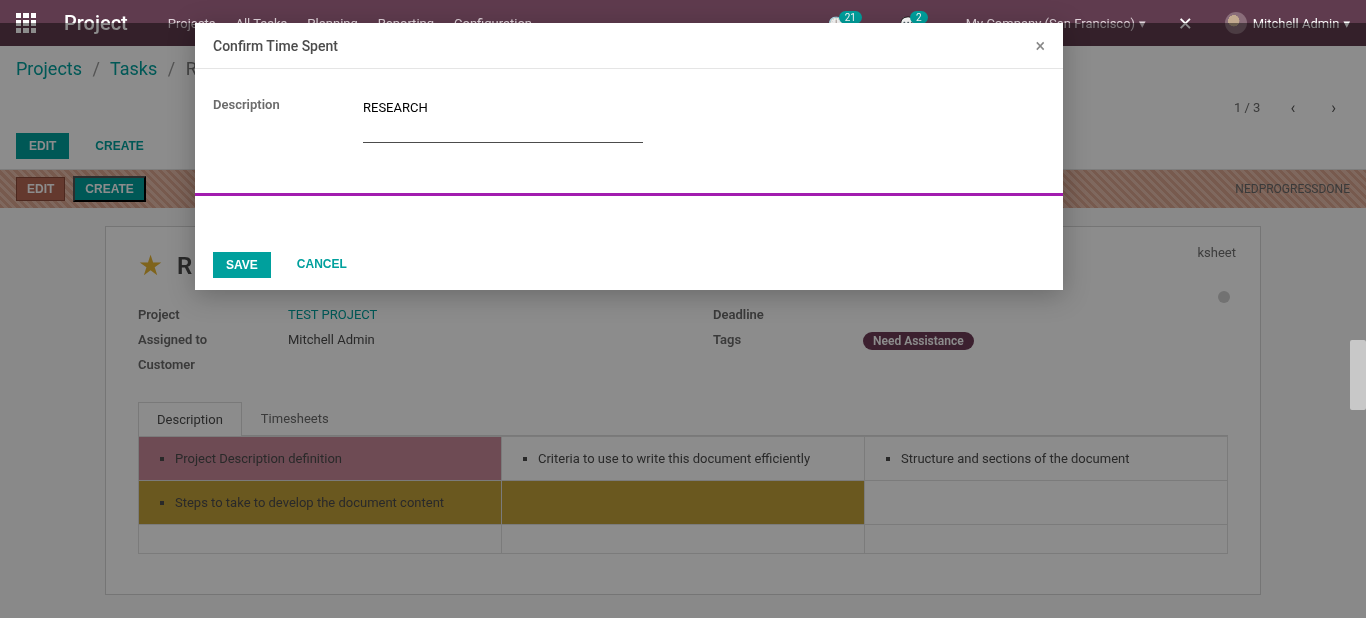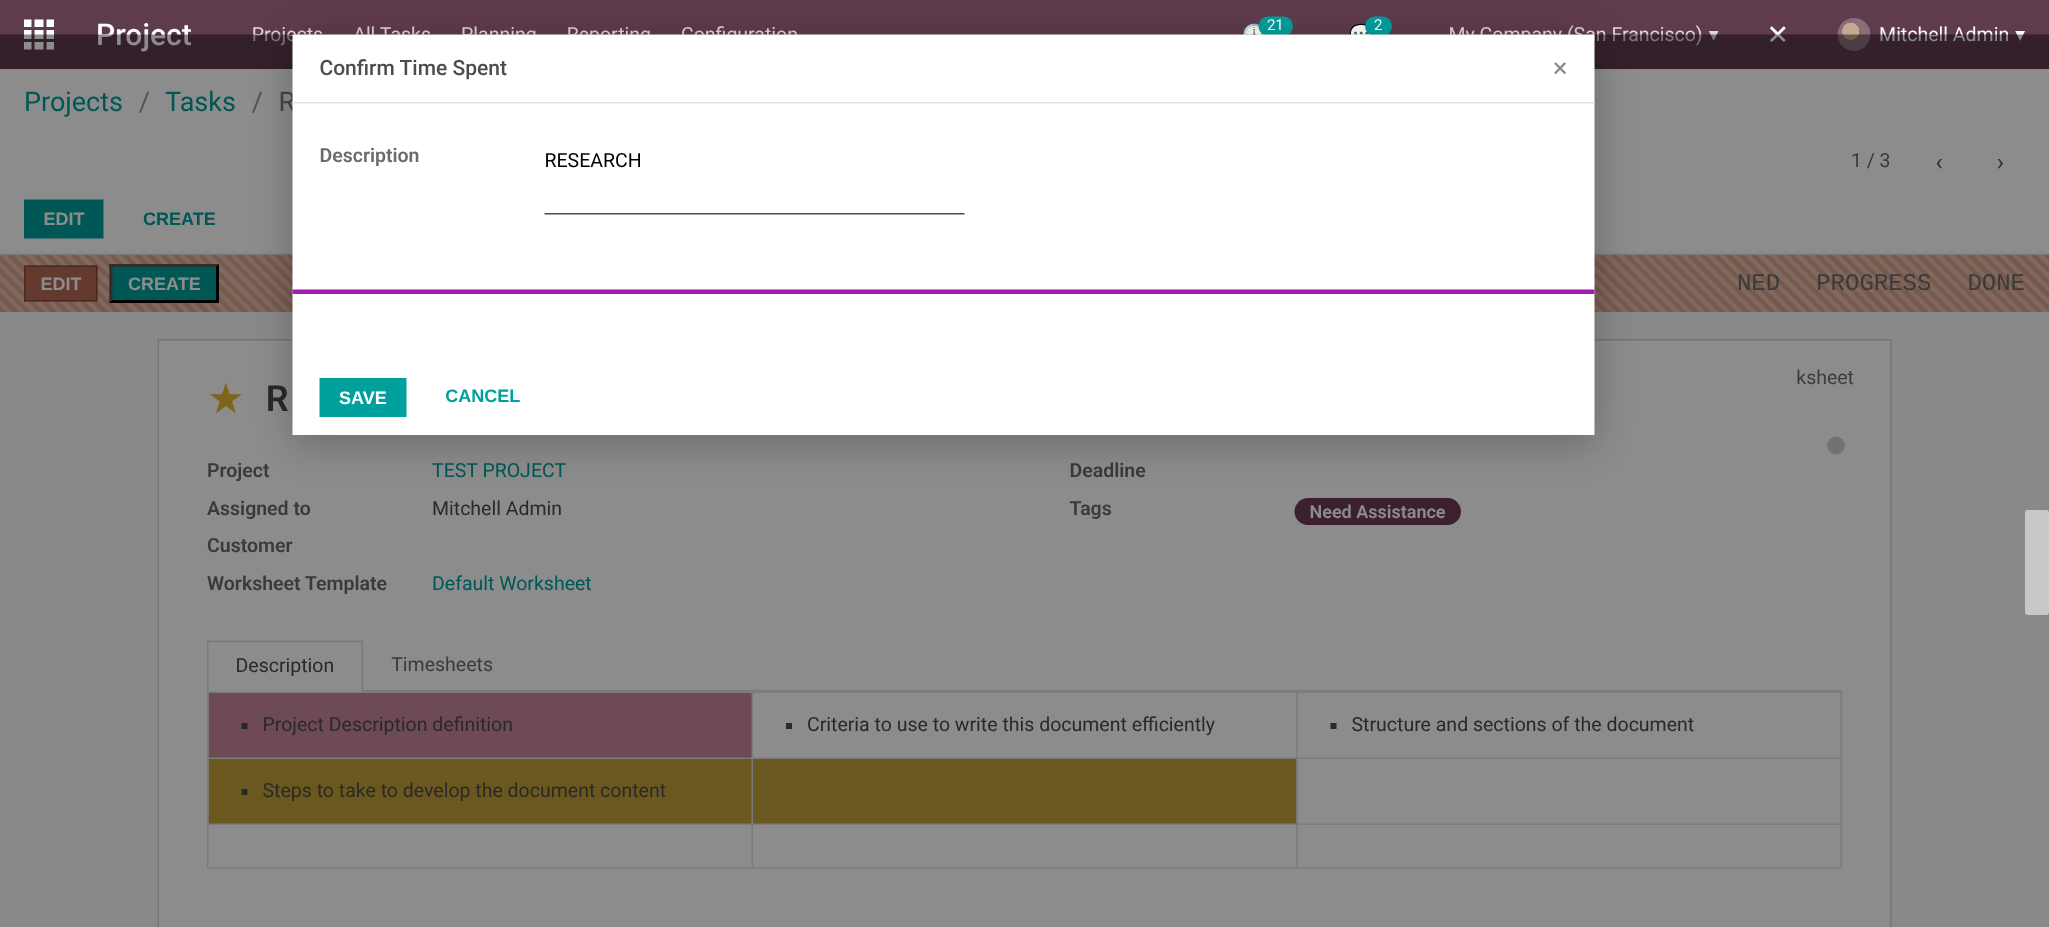--- a/index.html
+++ b/index.html
@@ -76,21 +76,21 @@
 .cp-right .pager-arrow { padding: 2px 6px; cursor: pointer; color: #555; font-size: 16px; }
 
 
 .status-bar {
   background: repeating-linear-gradient(45deg, #d9a48f, #d9a48f 3px, #e8beab 3px, #e8beab 6px);
   padding: 6px 16px;
   display: flex; align-items: center; gap: 8px;
 }
 .btn-stop { background: #b76854; color: #fff; font-weight: 700; padding: 4px 10px; font-size: 12px; border: 1px solid #8a4a3a; }
 .btn-pause { background: #00a09d; color: #fff; font-weight: 700; padding: 4px 10px; font-size: 12px; }
-.status-bar .stage-right { margin-left: auto; display: flex; gap: 24px; color: #6b6b6b; font-size: 16px; font-family: Liberation Mono, monospace; }
+.status-bar .stage-right { margin-left: auto; display: flex; color: #6b6b6b; font-size: 12px; }
 
 
 .form-sheet {
   background: #fff;
   border: 1px solid #d5d5d5;
   margin: 18px 105px 0 105px;
   padding: 22px 32px 40px;
   position: relative;
 }
 .sheet-top-right { position: absolute; right: 24px; top: 18px; color: #6f6f6f; font-size: 13px; }
@@ -245,24 +245,20 @@
         <div class="field-label">Project</div>
         <div class="field-value link"><a href="#">TEST PROJECT</a></div>
       </div>
       <div class="field-row">
         <div class="field-label">Assigned to</div>
         <div class="field-value">Mitchell Admin</div>
       </div>
       <div class="field-row">
         <div class="field-label">Customer</div>
         <div class="field-value"></div>
-      </div>
-      <div class="field-row">
-        <div class="field-label">Worksheet Template</div>
-        <div class="field-value link"><a href="#">Default Worksheet</a></div>
       </div>
     </div>
     <div>
       <div class="field-row">
         <div class="field-label">Deadline</div>
         <div class="field-value"></div>
       </div>
       <div class="field-row">
         <div class="field-label">Tags</div>
         <div class="field-value">

